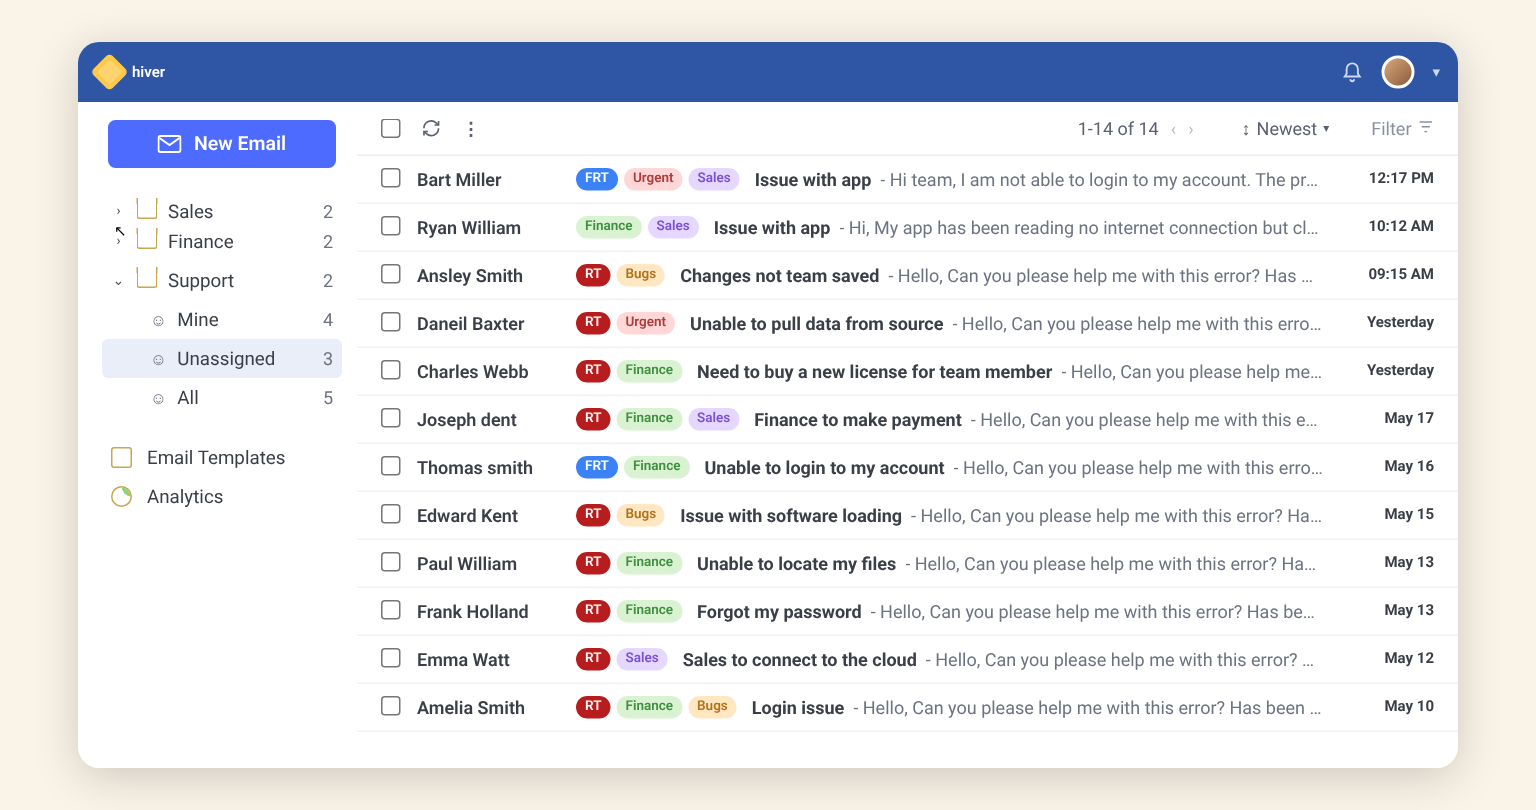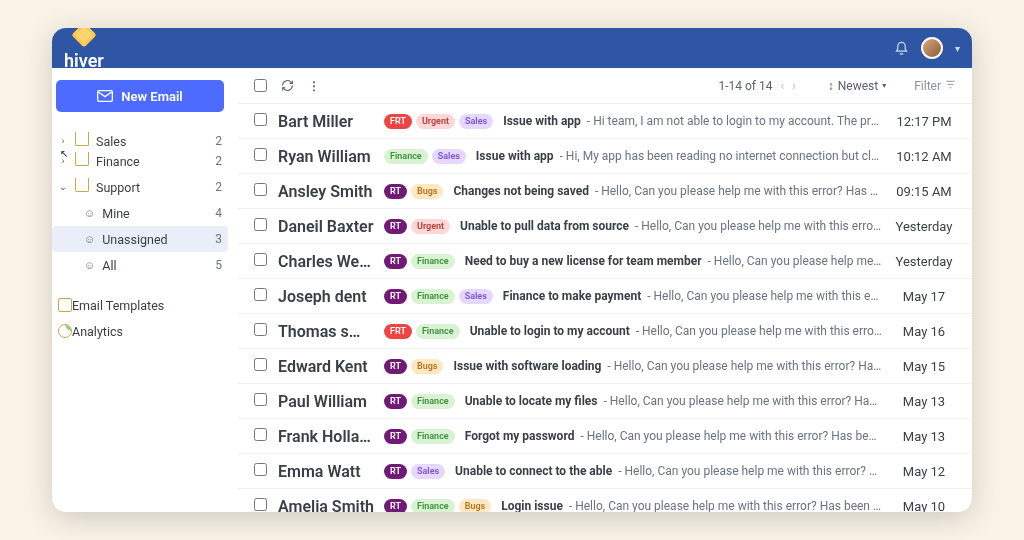--- a/index.html
+++ b/index.html
@@ -28,21 +28,21 @@
   
   .topbar {
     height: 40px;
     background: #2f55a5;
     display: flex;
     align-items: center;
     gap: 12px;
     padding: 0 12px;
     color: #fff;
   }
-  .brand { display:flex; align-items:center; gap:6px; font-size:18px; font-weight:600;flex-direction:column; }
+  .brand { display:flex; align-items:center; gap:6px; font-size:10px; font-weight:600; }
   .logo-hex { width:18px; height:18px; background:#ffc94a; border-radius:3px; transform: rotate(45deg); position:relative; }
   .logo-hex::after { content:''; position:absolute; inset:3px; background:#fff; border-radius:2px; opacity:.2; }
   .searchwrap {
     flex: 0 0 340px;
     margin-left: 70px;
     background: #4a6fbc;
     border-radius: 4px;
     height: 26px;
     display:flex; align-items:center;
     padding: 0 8px;
@@ -57,21 +57,21 @@
   .topbar .spacer { flex:1; }
   .avatar { width:22px; height:22px; border-radius:50%; background:linear-gradient(135deg,#d9a77a,#8a5c3b); border:2px solid #fff; }
   .top-chevron { font-size:10px; color:#cdd9f1; }
 
   
   .appbody { flex:1; display:flex; min-height:0; }
 
   
   .sidebar {
     width: 186px;
-    padding: 12px 10px 0 0;
+    padding: 12px 10px 0 16px;
     font-size: 12.5px;
     color: #3a3f47;
     display:flex; flex-direction:column; gap:2px;
     overflow:hidden;
   }
   .new-email-btn {
     background:#4d6bff; color:#fff;
     height:32px; border-radius:5px;
     display:flex; align-items:center; justify-content:center;
     gap:8px; font-size:13px; font-weight:600;
@@ -80,21 +80,21 @@
   }
   .nav-item { display:flex; align-items:center; height:26px; padding:0 6px; border-radius:4px; gap:7px; cursor:pointer; }
   .nav-item .count { margin-left:auto; color:#6b7280; font-size:12px; }
   .nav-item.active { background:#e9eef9; }
   .nav-item.sub { padding-left:32px; }
   .nav-item .chev { width:10px; display:inline-flex; justify-content:center; color:#4a4f57; font-size:9px; }
   .tray-icon { display:inline-block; width:14px; height:10px; border:1.3px solid #c7a84e; border-top:none; border-radius:0 0 2px 2px; position:relative; }
   .tray-icon::before { content:''; position:absolute; left:-1.3px; right:-1.3px; top:-4px; height:4px; border-left:1.3px solid #c7a84e; border-right:1.3px solid #c7a84e; }
   .person-icon { font-size:11px; color:#6b7280; }
   .section-gap { height:10px; }
-  .nav-simple { display:flex; align-items:center; padding:0 6px; height:26px; cursor:pointer; }
+  .nav-simple { display:flex; align-items:center; gap:10px; padding:0 6px; height:26px; cursor:pointer; }
   .templates-icon, .analytics-icon { width:14px; height:14px; display:inline-flex; align-items:center; justify-content:center; }
   .templates-icon { border:1.3px solid #c7a84e; border-radius:2px; }
   .analytics-icon { border:1.3px solid #c7a84e; border-radius:50%; position:relative; overflow:hidden; }
   .analytics-icon::after { content:''; position:absolute; width:7px; height:7px; right:-1px; top:-1px; background:#8fd07d; border-bottom-left-radius:7px; }
   .cursor-pointer { font-size:10px; color:#000; margin-left:8px; margin-top:-6px; display:block; height:0; }
 
   
   .main { flex:1; display:flex; flex-direction:column; min-width:0; }
   .toolbar {
     height:36px; border-bottom:1px solid #eceef1; display:flex; align-items:center;
@@ -109,36 +109,36 @@
   .list { flex:1; overflow-y:auto; }
   .row {
     display:flex; align-items:center; gap:10px;
     padding: 7.5px 16px;
     border-bottom:1px solid #f0f1f4;
     font-size:12px;
     color:#3a3f47;
     cursor:pointer;
   }
   .row input[type=checkbox]{ width:13px; height:13px; }
-  .sender { width:96px; flex:0 0 96px; font-weight:600; font-size:16px; white-space:nowrap; overflow:hidden; text-overflow:ellipsis; }
+  .sender { width:96px; flex:0 0 96px; font-weight:600; font-size:12px; white-space:nowrap; overflow:hidden; text-overflow:ellipsis; }
   .tags { display:flex; gap:4px; flex:0 0 auto; }
   .tag {
     height:15px; line-height:15px; font-size:9px; font-weight:600; padding:0 6px; border-radius:8px;
     white-space:nowrap;
   }
-  .tag.frt { background:#ef4444; color:#fff; }
-  .tag.rt  { background:#701a75; color:#fff; }
+  .tag.frt { background:#3b82f6; color:#fff; }
+  .tag.rt  { background:#b91c1c; color:#fff; }
   .tag.urgent { background:#ffd7d7; color:#b13a3a; }
   .tag.sales { background:#e6d7ff; color:#7a52d6; }
   .tag.finance { background:#d9f3d2; color:#3e8f3e; }
   .tag.bugs { background:#ffe7c2; color:#b3731e; }
   .subjwrap { flex:1; min-width:0; display:flex; align-items:flex-end; gap:6px; overflow:hidden; }
   .subject { font-weight:700; white-space:nowrap; }
   .preview { color:#6b7280; white-space:nowrap; overflow:hidden; text-overflow:ellipsis; }
-  .time { flex:0 0 64px; text-align:center; font-weight:400; font-size:13px; white-space:nowrap; }
+  .time { flex:0 0 64px; text-align:right; font-weight:700; font-size:10px; white-space:nowrap; }
 
   .icon { display:inline-flex; align-items:center; justify-content:center; }
   .checkbox-cell { flex:0 0 14px; }
 </style>
 </head>
 <body>
 
 <div class="window">
 
   <div class="topbar">
@@ -281,21 +281,21 @@
             <span class="time">10:12 AM</span>
           </div>
           <div class="row">
             <span class="checkbox-cell"><input type="checkbox" style=""></span>
             <span class="sender">Ansley Smith</span>
             <span class="tags">
               <span class="tag rt">RT</span>
               <span class="tag bugs">Bugs</span>
             </span>
             <span class="subjwrap">
-              <span class="subject">Changes not being saved</span>
+              <span class="subject">Changes not team saved</span>
               <span class="preview"> - Hello, Can you please help me with this error? Has been like this for the past few the...</span>
             </span>
             <span class="time">09:15 AM</span>
           </div>
           <div class="row">
             <span class="checkbox-cell"><input type="checkbox" style=""></span>
             <span class="sender">Daneil Baxter</span>
             <span class="tags">
               <span class="tag rt">RT</span>
               <span class="tag urgent">Urgent</span>
@@ -386,21 +386,21 @@
             <span class="time">May 13</span>
           </div>
           <div class="row">
             <span class="checkbox-cell"><input type="checkbox" style=""></span>
             <span class="sender">Emma Watt</span>
             <span class="tags">
               <span class="tag rt">RT</span>
               <span class="tag sales">Sales</span>
             </span>
             <span class="subjwrap">
-              <span class="subject">Unable to connect to the able</span>
+              <span class="subject">Sales to connect to the cloud</span>
               <span class="preview"> - Hello, Can you please help me with this error? Has been like this for the past fe...</span>
             </span>
             <span class="time">May 12</span>
           </div>
           <div class="row">
             <span class="checkbox-cell"><input type="checkbox" style=""></span>
             <span class="sender">Amelia Smith</span>
             <span class="tags">
               <span class="tag rt">RT</span>
               <span class="tag finance">Finance</span>

